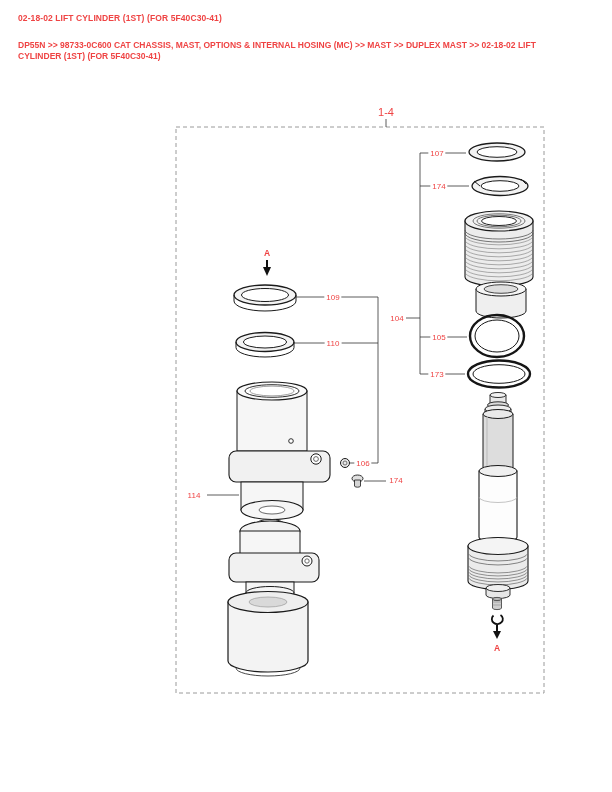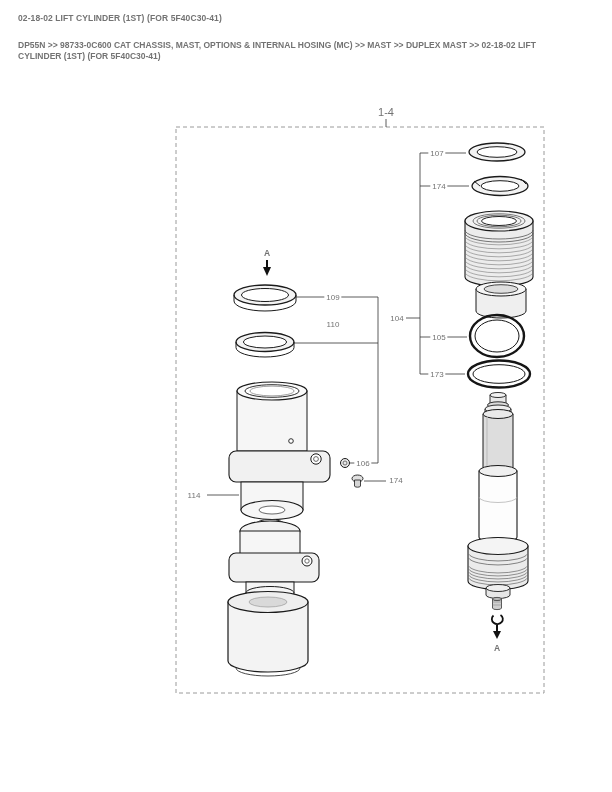--- a/index.html
+++ b/index.html
@@ -1,17 +1,17 @@
 <!DOCTYPE html>
 <html><head>
 <meta charset="utf-8">
 <style>
   html,body{margin:0;padding:0;background:#fff}
   .page{position:relative;width:612px;height:792px;background:#fff;
-        font-family:"Liberation Sans",sans-serif;color:#737373;overflow:hidden}
+        font-family:"Liberation Sans",sans-serif;color:#ef4444;overflow:hidden}
   .doc-title{position:absolute;left:18px;top:13px;font-size:8.5px;font-weight:700;
              letter-spacing:.1px;white-space:nowrap}
   .breadcrumb{position:absolute;left:18px;top:40px;width:558px;font-size:8.5px;
               font-weight:700;line-height:10.5px}
   svg.art{position:absolute;left:0;top:0}
   .co{position:absolute;transform:translate(-50%,-50%);font-size:8px;line-height:9px;
       background:#fff;padding:0 2px;white-space:nowrap}
   .fig{position:absolute;transform:translate(-50%,-50%);font-size:11px;line-height:9px;
        background:#fff;padding:0 2px;white-space:nowrap}
   .marker{position:absolute;transform:translate(-50%,-50%);font-size:8.5px;font-weight:700}
@@ -189,21 +189,21 @@
   </svg>
 
   <span class="fig" style="left:386px;top:112px">1-4</span>
 
   <span class="co" style="left:437px;top:153px">107</span>
   <span class="co" style="left:439px;top:186px">174</span>
   <span class="co" style="left:397px;top:318px">104</span>
   <span class="co" style="left:439px;top:337px">105</span>
   <span class="co" style="left:437px;top:374px">173</span>
   <span class="co" style="left:333px;top:297px">109</span>
-  <span class="co" style="left:333px;top:324px">110</span>
+  <span class="co" style="left:333px;top:343px">110</span>
   <span class="co" style="left:363px;top:463px">106</span>
   <span class="co" style="left:396px;top:480px">174</span>
   <span class="co" style="left:194px;top:495px">114</span>
 
   <span class="marker" style="left:267px;top:253px">A</span>
   <span class="marker" style="left:497px;top:648px">A</span>
 
 </div>
 
 </body></html>

